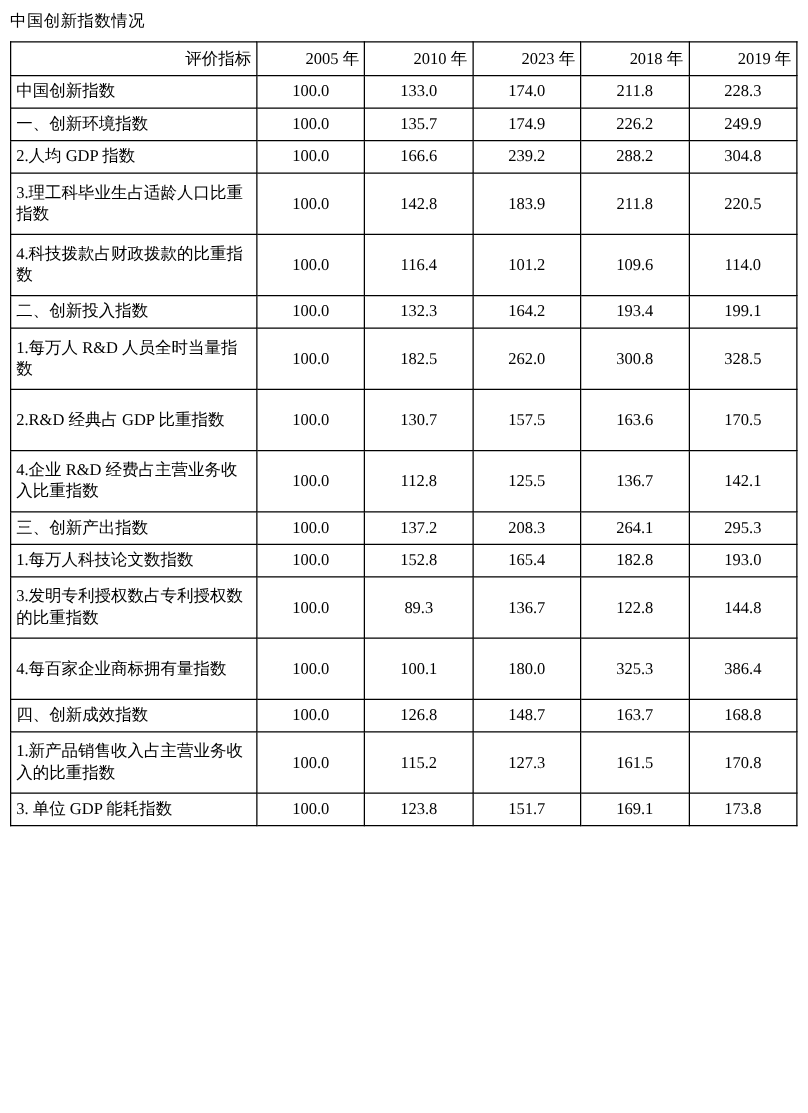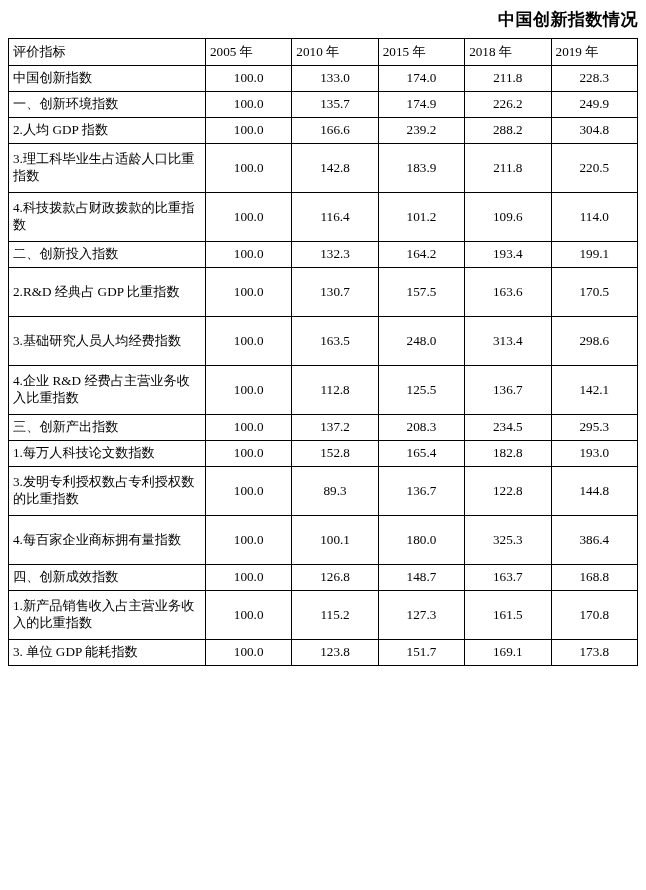--- a/index.html
+++ b/index.html
@@ -13,42 +13,42 @@
     font-family: "Liberation Serif", "DejaVu Serif", serif;
     color: #000000;
     overflow: hidden;
   }
   .page {
     width: 646px;
     box-sizing: border-box;
     padding: 6px 8px 0 8px;
   }
   .doc-title {
-    text-align: right;
-    font-weight: bold;
-    font-size: 17px;
+    text-align: left;
+    font-weight: normal;
+    font-size: 13px;
     font-family: "Liberation Sans", "DejaVu Sans", sans-serif;
     letter-spacing: 0.5px;
     margin: 2px 0 7px 0;
   }
   table.data-table {
     border-collapse: collapse;
     width: 630px;
     table-layout: fixed;
     font-size: 13.2px;
     line-height: 1.28;
   }
   table.data-table th,
   table.data-table td {
     border: 1px solid #000000;
     padding: 2px 4px;
     vertical-align: middle;
   }
   table.data-table thead th {
-    text-align: left;
+    text-align: right;
     font-weight: normal;
     height: 22px;
   }
   td.label {
     text-align: left;
     padding-left: 5px;
     word-break: break-all;
   }
   td.val {
     text-align: center;
@@ -71,21 +71,21 @@
       <col class="c-val">
       <col class="c-val">
       <col class="c-val">
       <col class="c-val">
     </colgroup>
     <thead>
       <tr>
         <th>评价指标</th>
         <th>2005 年</th>
         <th>2010 年</th>
-        <th>2015 年</th>
+        <th>2023 年</th>
         <th>2018 年</th>
         <th>2019 年</th>
       </tr>
     </thead>
     <tbody id="table-body">
         <tr class="row-1line">
           <td class="label">中国创新指数</td>
           <td class="val">100.0</td>
           <td class="val">133.0</td>
           <td class="val">174.0</td>
@@ -126,49 +126,49 @@
         </tr>
         <tr class="row-1line">
           <td class="label">二、创新投入指数</td>
           <td class="val">100.0</td>
           <td class="val">132.3</td>
           <td class="val">164.2</td>
           <td class="val">193.4</td>
           <td class="val">199.1</td>
         </tr>
         <tr class="row-2line">
+          <td class="label">1.每万人 R&amp;D 人员全时当量指数</td>
+          <td class="val">100.0</td>
+          <td class="val">182.5</td>
+          <td class="val">262.0</td>
+          <td class="val">300.8</td>
+          <td class="val">328.5</td>
+        </tr>
+        <tr class="row-2line">
           <td class="label">2.R&amp;D 经典占 GDP 比重指数</td>
           <td class="val">100.0</td>
           <td class="val">130.7</td>
           <td class="val">157.5</td>
           <td class="val">163.6</td>
           <td class="val">170.5</td>
         </tr>
         <tr class="row-2line">
-          <td class="label">3.基础研究人员人均经费指数</td>
-          <td class="val">100.0</td>
-          <td class="val">163.5</td>
-          <td class="val">248.0</td>
-          <td class="val">313.4</td>
-          <td class="val">298.6</td>
-        </tr>
-        <tr class="row-2line">
           <td class="label">4.企业 R&amp;D 经费占主营业务收入比重指数</td>
           <td class="val">100.0</td>
           <td class="val">112.8</td>
           <td class="val">125.5</td>
           <td class="val">136.7</td>
           <td class="val">142.1</td>
         </tr>
         <tr class="row-1line">
           <td class="label">三、创新产出指数</td>
           <td class="val">100.0</td>
           <td class="val">137.2</td>
           <td class="val">208.3</td>
-          <td class="val">234.5</td>
+          <td class="val">264.1</td>
           <td class="val">295.3</td>
         </tr>
         <tr class="row-1line">
           <td class="label">1.每万人科技论文数指数</td>
           <td class="val">100.0</td>
           <td class="val">152.8</td>
           <td class="val">165.4</td>
           <td class="val">182.8</td>
           <td class="val">193.0</td>
         </tr>

